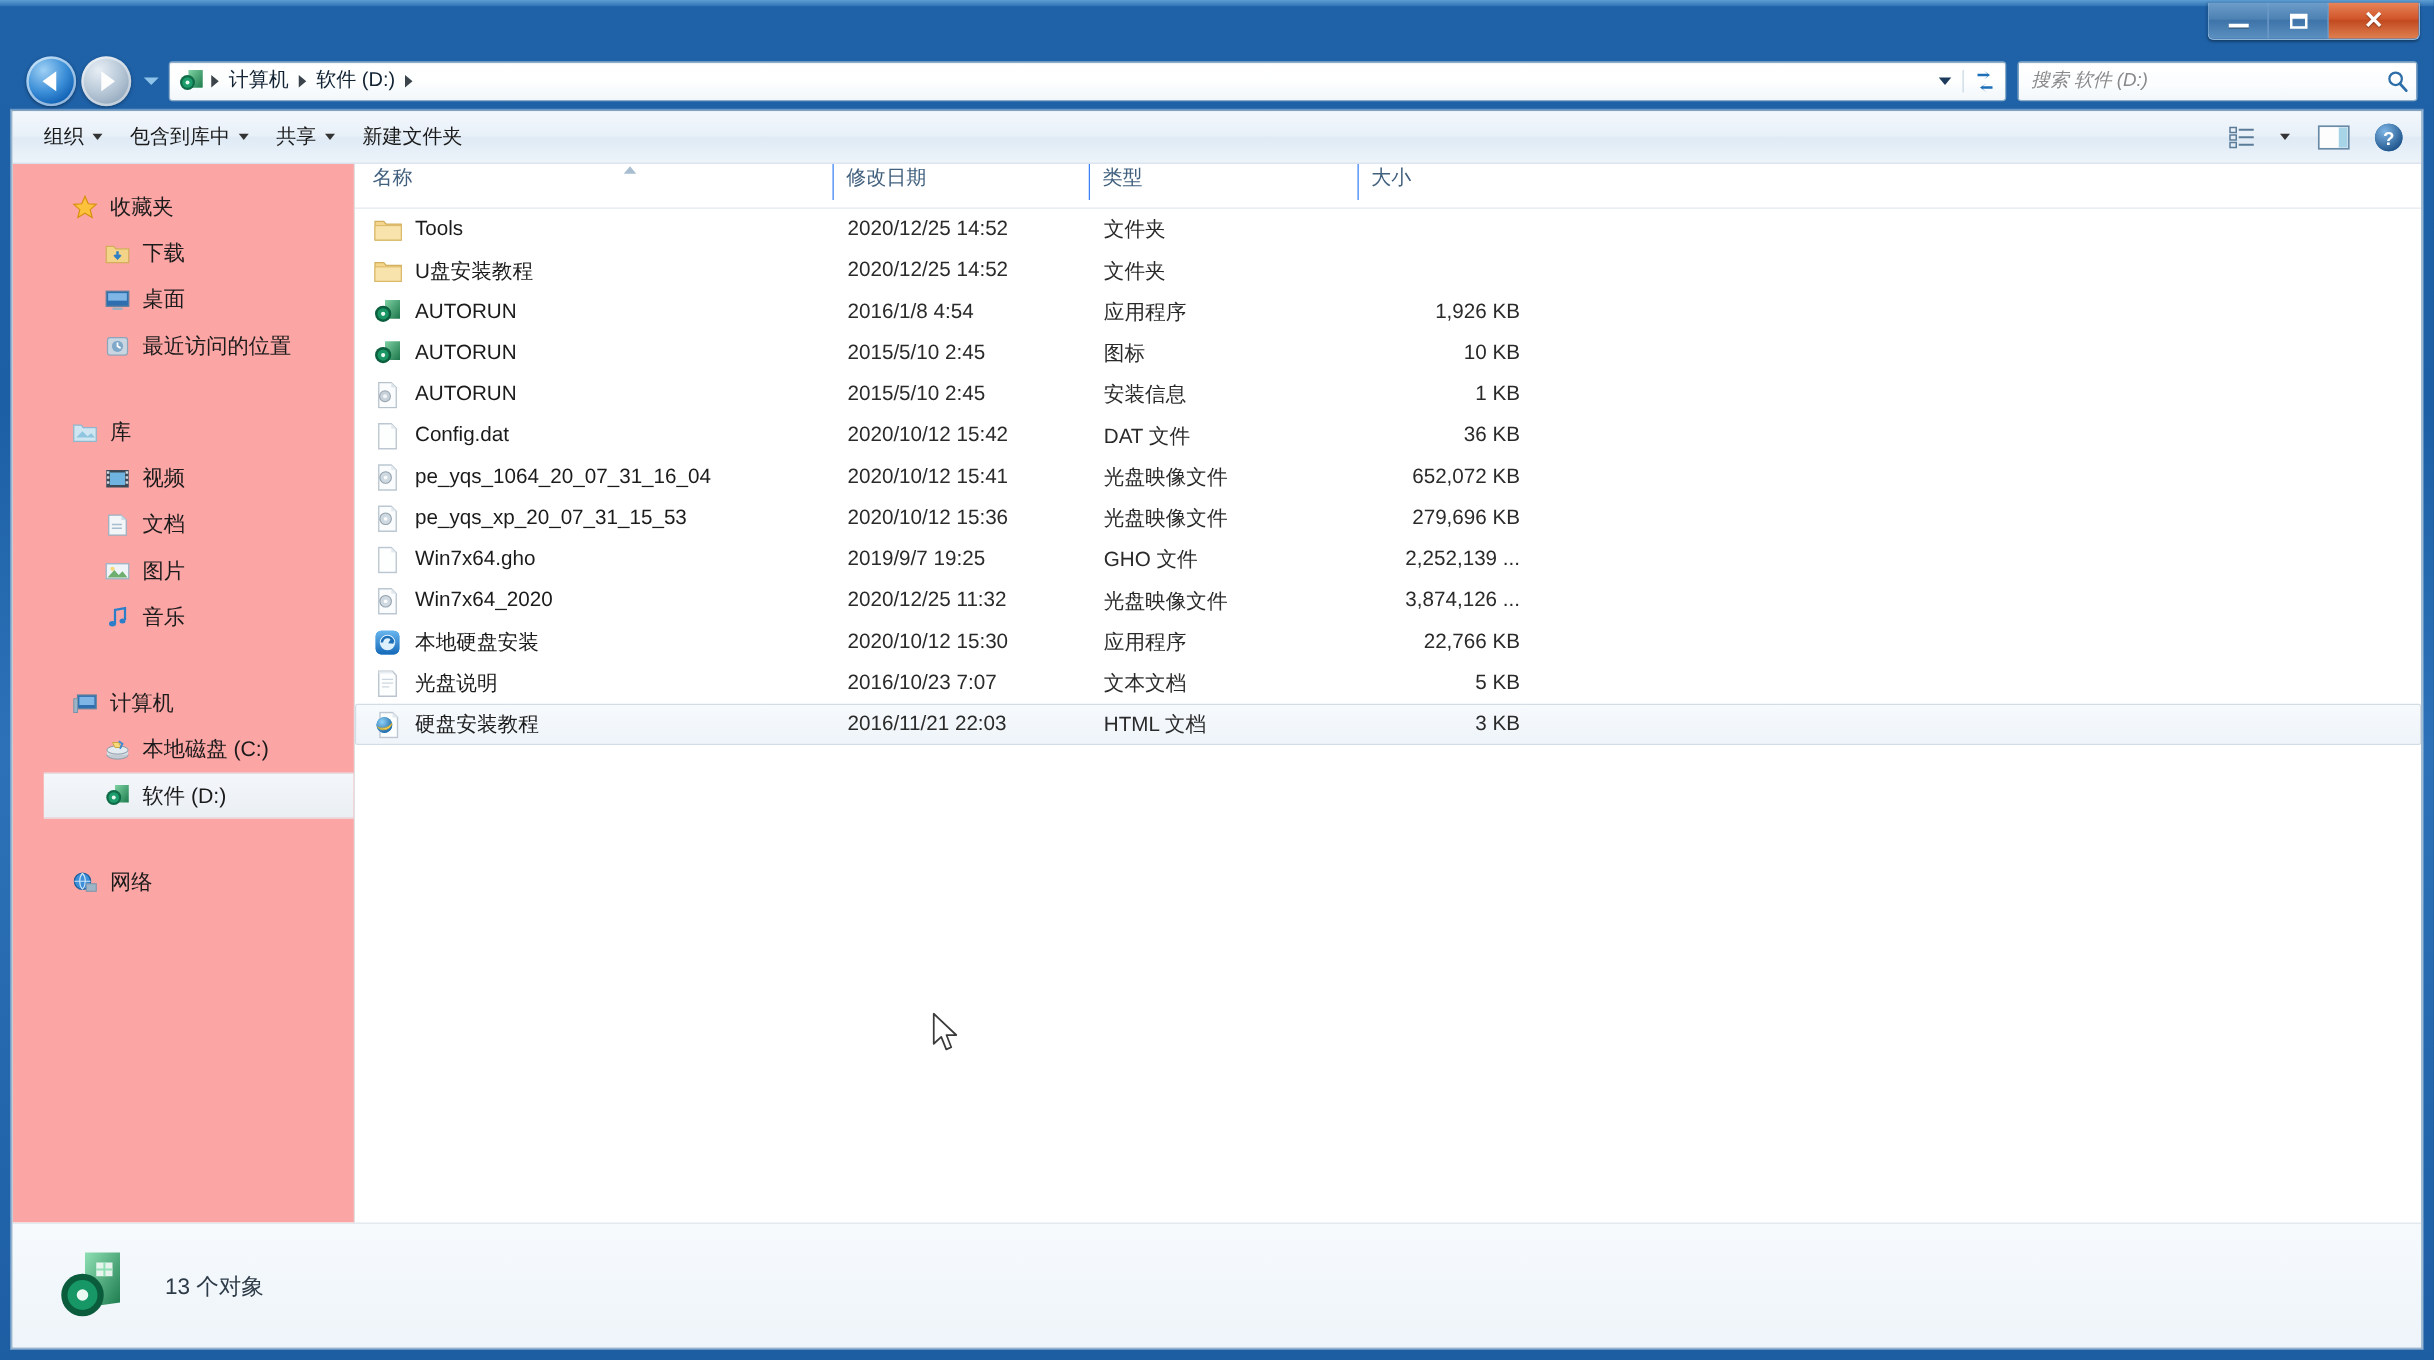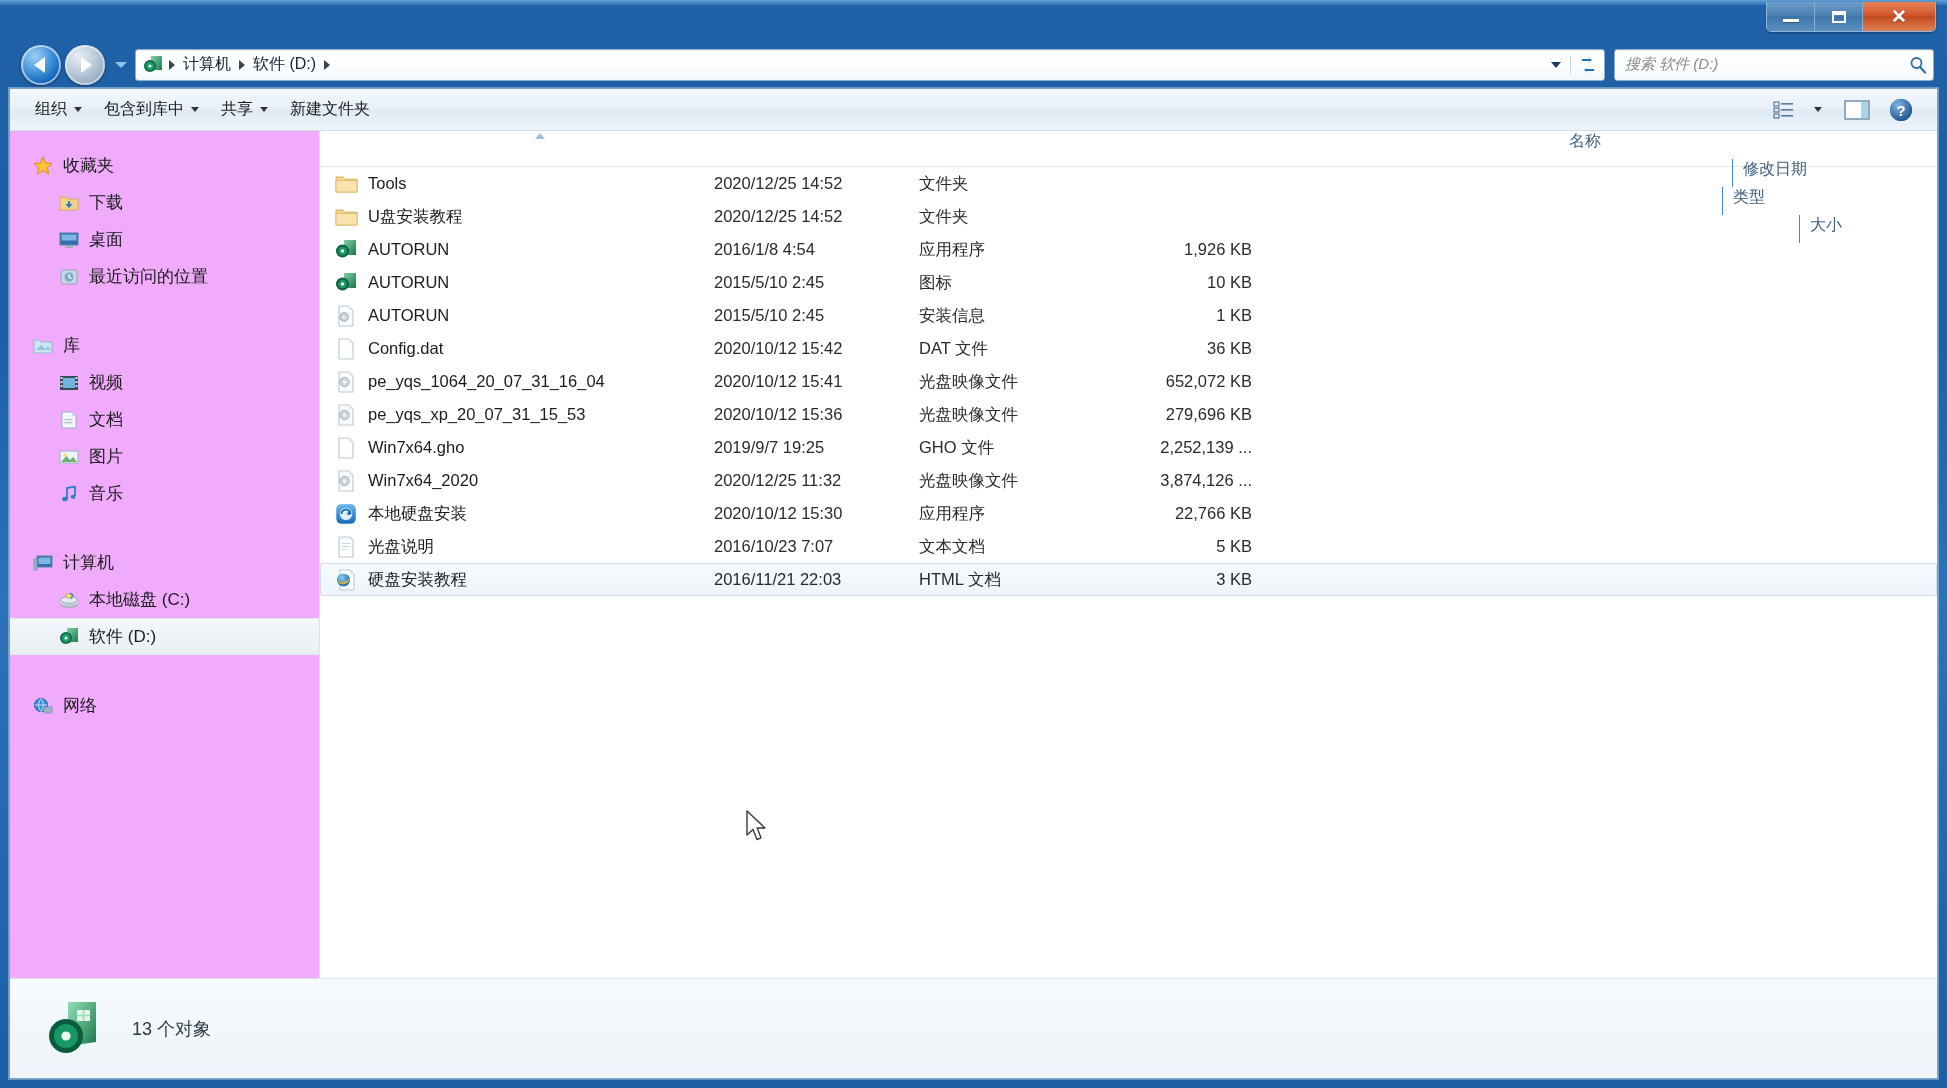--- a/index.html
+++ b/index.html
@@ -124,59 +124,59 @@
     flex: 1 1 auto; background:#fff; border:1px solid #7fa3c0;
     display:flex; flex-direction:column; overflow:hidden; position:relative;
     box-shadow: 0 0 0 1px rgba(255,255,255,.35);
   }
 
   
   #cmdbar {
     height: 42px; flex:0 0 auto;
     background: linear-gradient(180deg,#f2f7fc 0%, #e8f0f8 48%, #dfeaf5 52%, #edf4fa 100%);
     border-bottom: 1px solid #cfdcea;
-    display:flex; align-items:center; padding: 0 14px 0 14px;
+    display:flex; align-items:center; padding: 0 4px 0 14px;
   }
   .cmditem {
     display:flex; align-items:center; gap:7px; height:28px; padding: 0 11px;
     font-size:16px; color:#1b1b1b; border-radius:3px; cursor:default; white-space:nowrap;
   }
   .cmd-tri { width:0;height:0;border-left:4.5px solid transparent;border-right:4.5px solid transparent;border-top:5px solid #333; }
   #cmdspacer { flex:1 1 auto; }
   .cmdicon { width:34px;height:28px;display:flex;align-items:center;justify-content:center; cursor:default;}
 
   
   #body { flex:1 1 auto; display:flex; overflow:hidden; }
 
   
   #navpane {
-    width: 310px; flex:0 0 auto; background:#f0abfc;
+    width: 274px; flex:0 0 auto; background:#fca5a5;
     border-right:1px solid #e0e0e0; padding-top:16px; overflow:hidden;
     position:relative;
+    padding-left:25px;
   }
   .navgroup { margin-bottom: 4px; }
   .navrow {
     display:flex; align-items:center; height:37px; padding-left:22px; gap:9px;
     font-size:17px; color:#1b1b1b; cursor:default; white-space:nowrap;
   }
   .navrow.child { padding-left:48px; }
   .navrow.selected {
     background: linear-gradient(180deg,#f4f7fa 0%, #eaeff4 100%);
     border-top:1px solid #e3e8ed; border-bottom:1px solid #e3e8ed;
   }
   .navicon { width:22px; height:20px; flex:0 0 auto; display:flex;align-items:center;justify-content:center; }
   .navgap { height: 28px; }
 
   
   #listpane { flex:1 1 auto; background:#fff; overflow:hidden; position:relative; }
   #colheader {
-    height: 36px; display:flex; align-items:flex-end;
+    height: 36px; display:flex; 
     border-bottom:1px solid #e3e8ed; position:relative;
     background: #fff;
-    flex-direction: column;
   }
   .colhead {
     font-size:16px; color:#41607e; padding: 0 0 7px 10px;
     border-left: 1px solid #3b82f6; height:29px; display:flex; align-items:flex-end;
     cursor:default; white-space:nowrap;
   }
   .colhead:first-child { border-left:none; padding-left:14px; }
   .sortmark {
     position:absolute; left:215px; top:2px; width:0;height:0;
     border-left:5px solid transparent;border-right:5px solid transparent;border-bottom:6px solid #a9bdd0;

